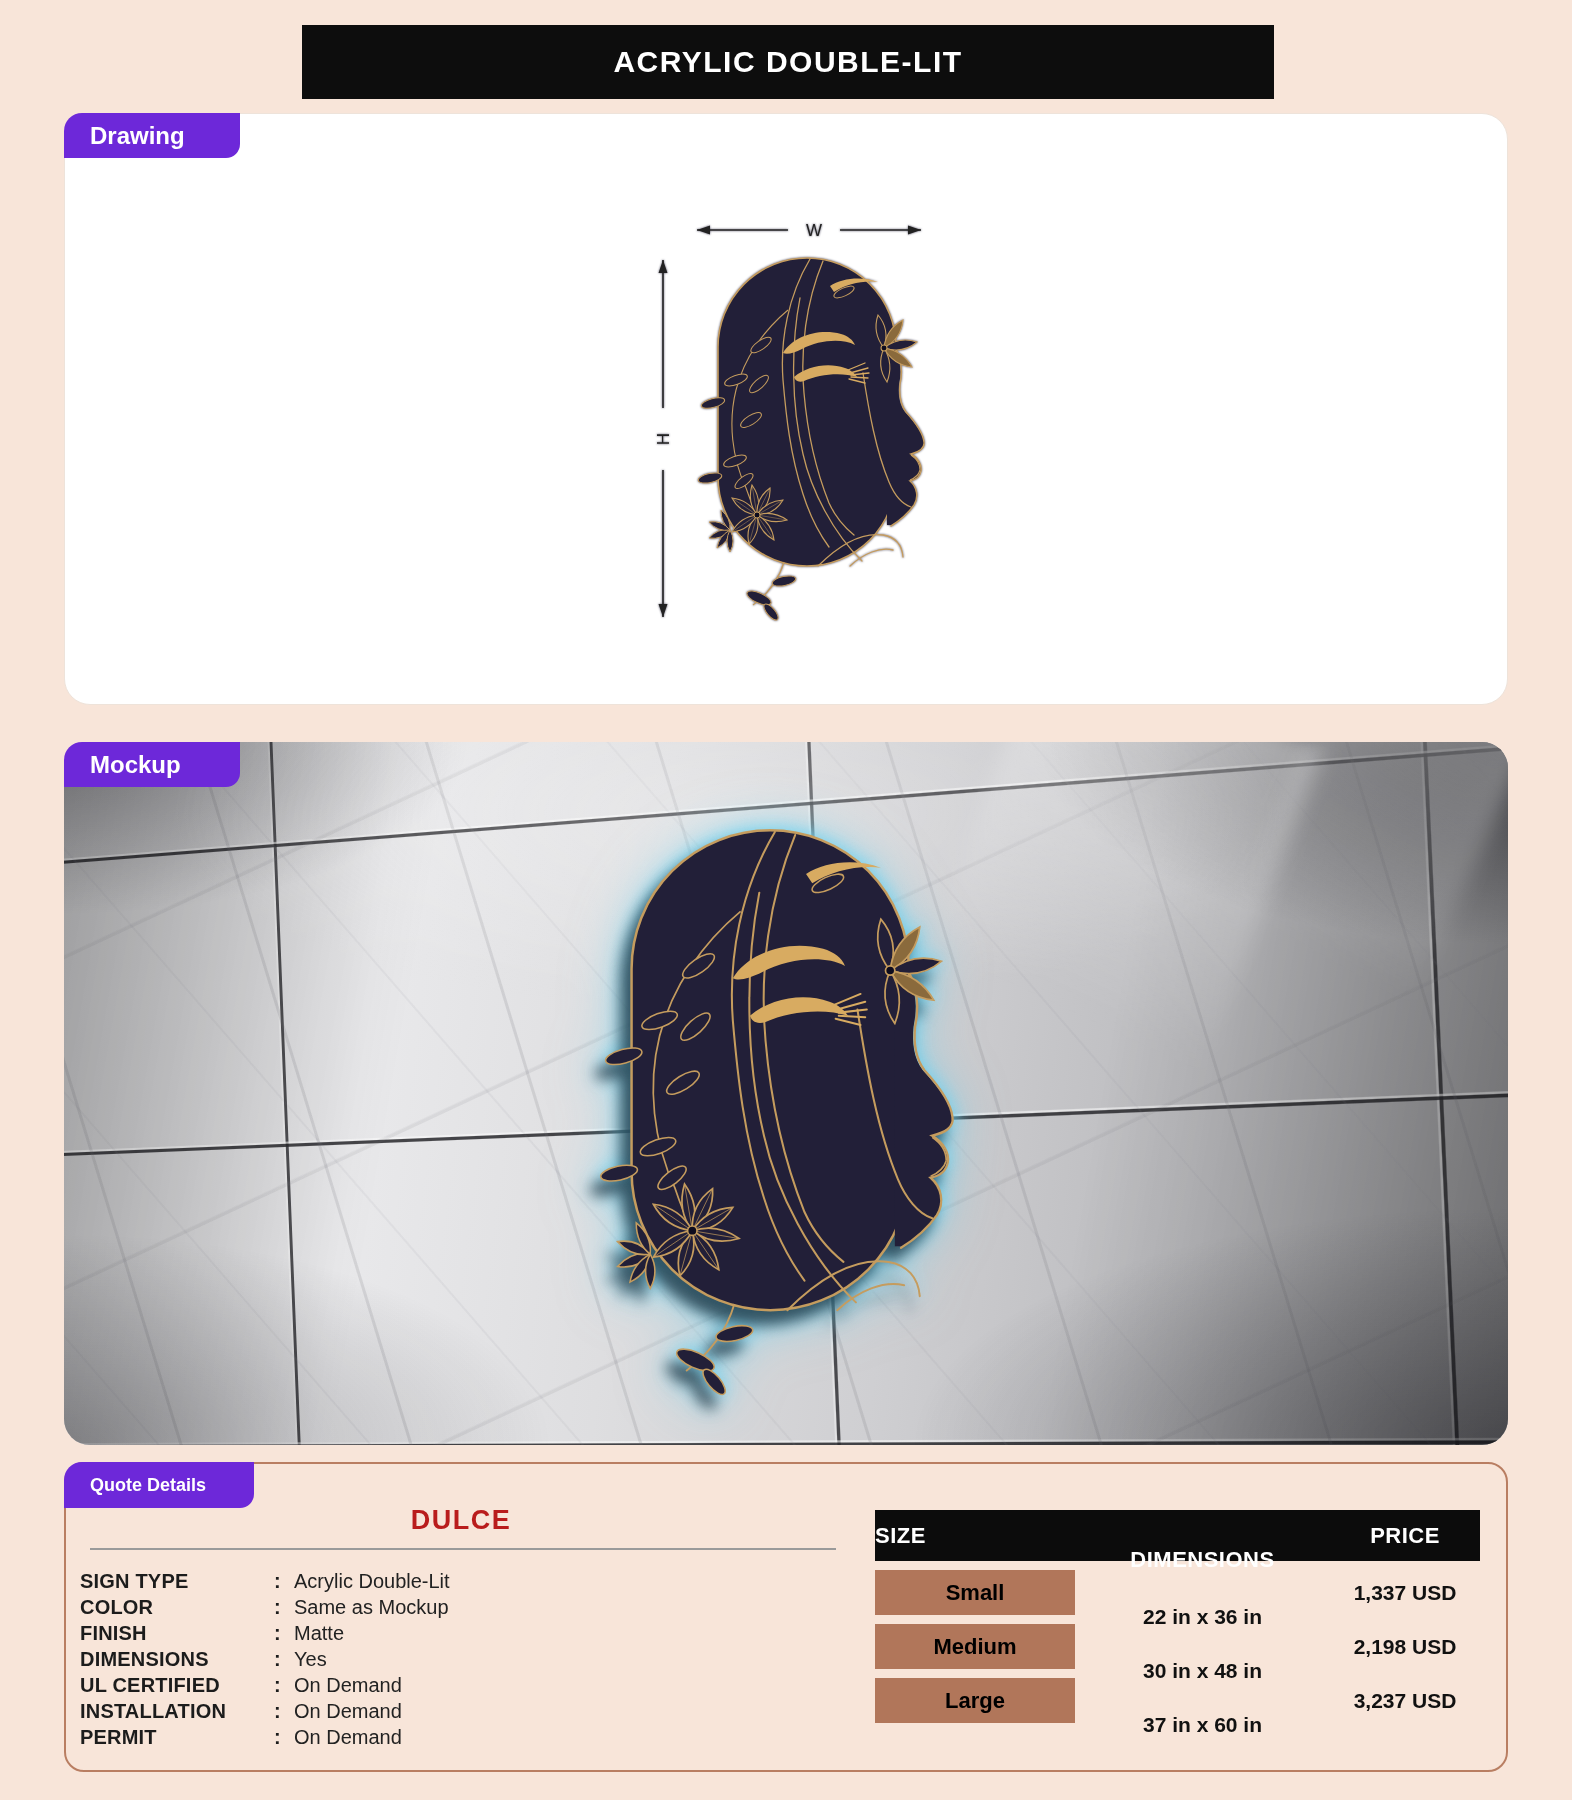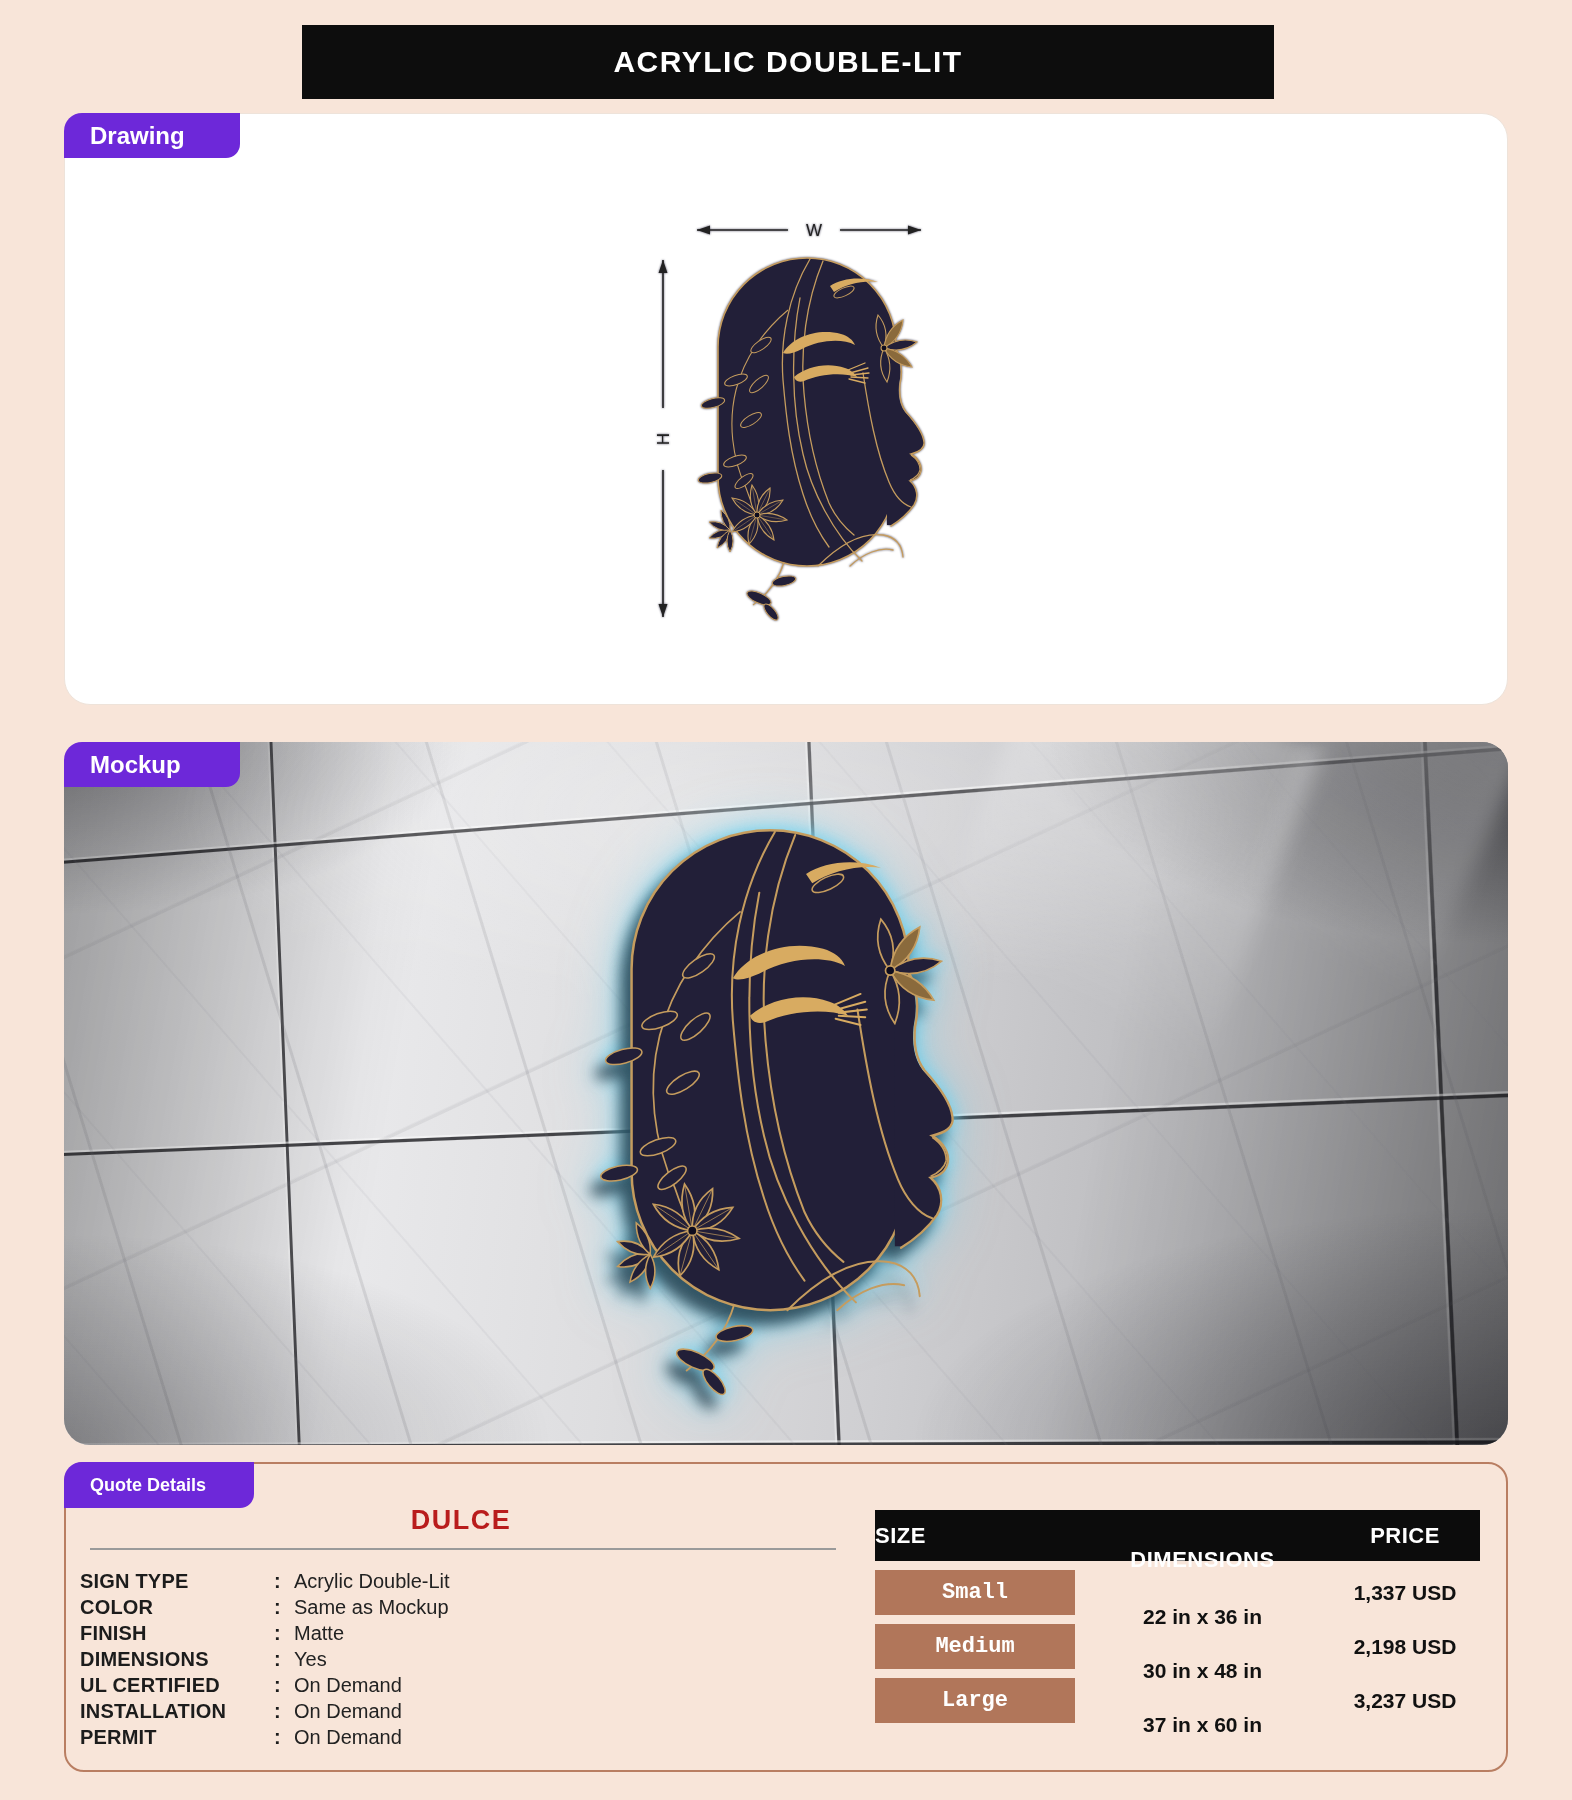--- a/index.html
+++ b/index.html
@@ -79,22 +79,22 @@
   .qcolon { width:20px; font-weight:700; }
   .qvalue { font-weight:400; color:#222; }
 
   .pricing-table { position:absolute; left:875px; top:1510px; width:605px; }
   .pt-col-size { width:200px; }
   .pt-col-dim  { width:255px; text-align:center;margin-top:48px; }
   .pt-col-price{ width:150px; text-align:center; }
   .pt-header { display:flex; align-items:center; height:51px; background:#0c0c0c;
     color:#fff; font-weight:700; font-size:22px; letter-spacing:.5px; }
   .pt-row { display:flex; align-items:center; height:45px; margin-top:9px; }
-  .size-btn { width:200px; height:45px; background:#b1765a; color:#ffffff; border:none;
-    font-family:Liberation Mono, monospace; font-size:22px; font-weight:700; display:flex; align-items:center; justify-content:center;
+  .size-btn { width:200px; height:45px; background:#b1765a; color:#000000; border:none;
+    font-family:Liberation Sans, sans-serif; font-size:22px; font-weight:700; display:flex; align-items:center; justify-content:center;
     cursor:pointer; }
   .pt-dim, .pt-price { font-size:21px; font-weight:700; color:#111; }
 </style>
 </head>
 <body>
 
 <svg width="0" height="0" style="position:absolute" aria-hidden="true">
   <defs>
     <symbol id="dulce-art" viewBox="0 0 240 380">
 

